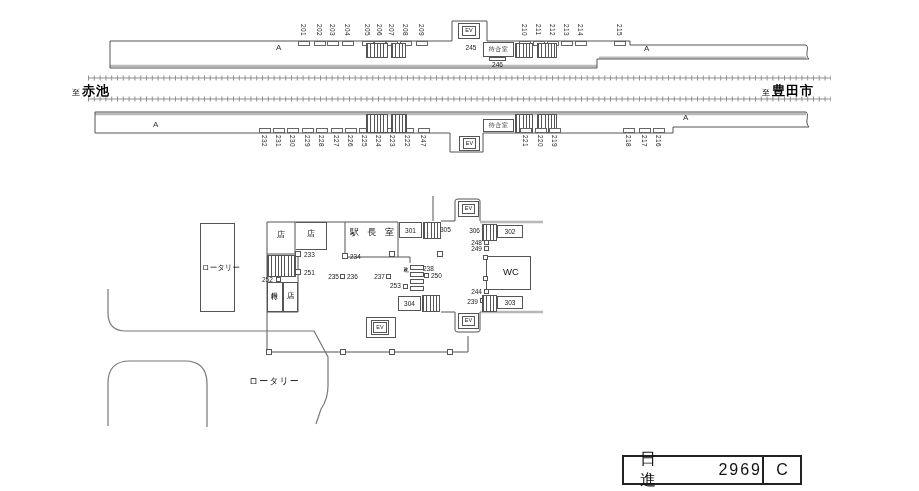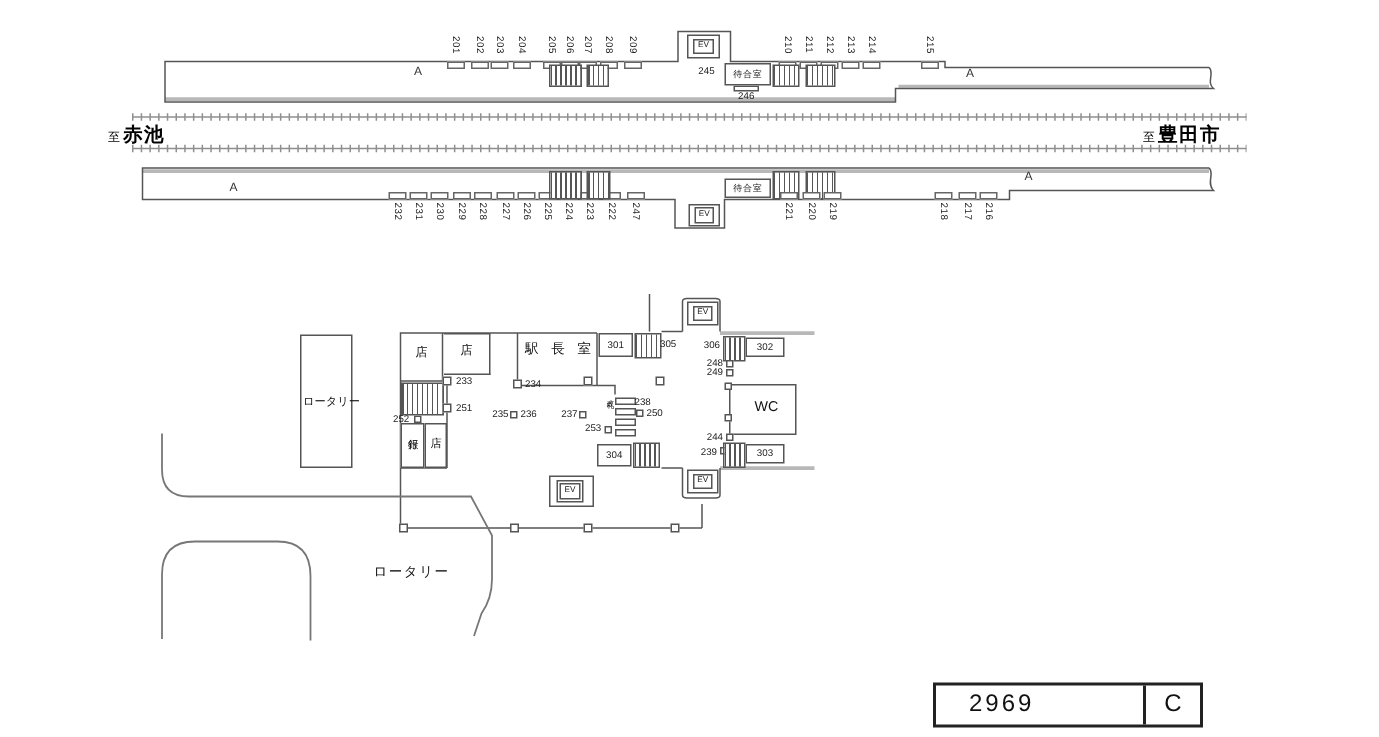--- a/index.html
+++ b/index.html
@@ -272,18 +272,19 @@
   <div class="sb" style="left:437px;top:251px;width:6px;height:6px"></div>
   <div class="sb" style="left:266px;top:349px;width:6px;height:6px"></div>
   <div class="sb" style="left:340px;top:349px;width:6px;height:6px"></div>
   <div class="sb" style="left:389px;top:349px;width:6px;height:6px"></div>
   <div class="sb" style="left:447px;top:349px;width:6px;height:6px"></div>
 
   <span class="jp" style="left:249px;top:377px;font-size:9px;letter-spacing:1px">ロータリー</span>
 
   <div id="plate">
     <div class="pl">
+      <span class="st">日 進</span>
       <span class="no">2969</span>
     </div>
     <div class="pc">C</div>
   </div>
 
 </div>
 
 </body></html>

